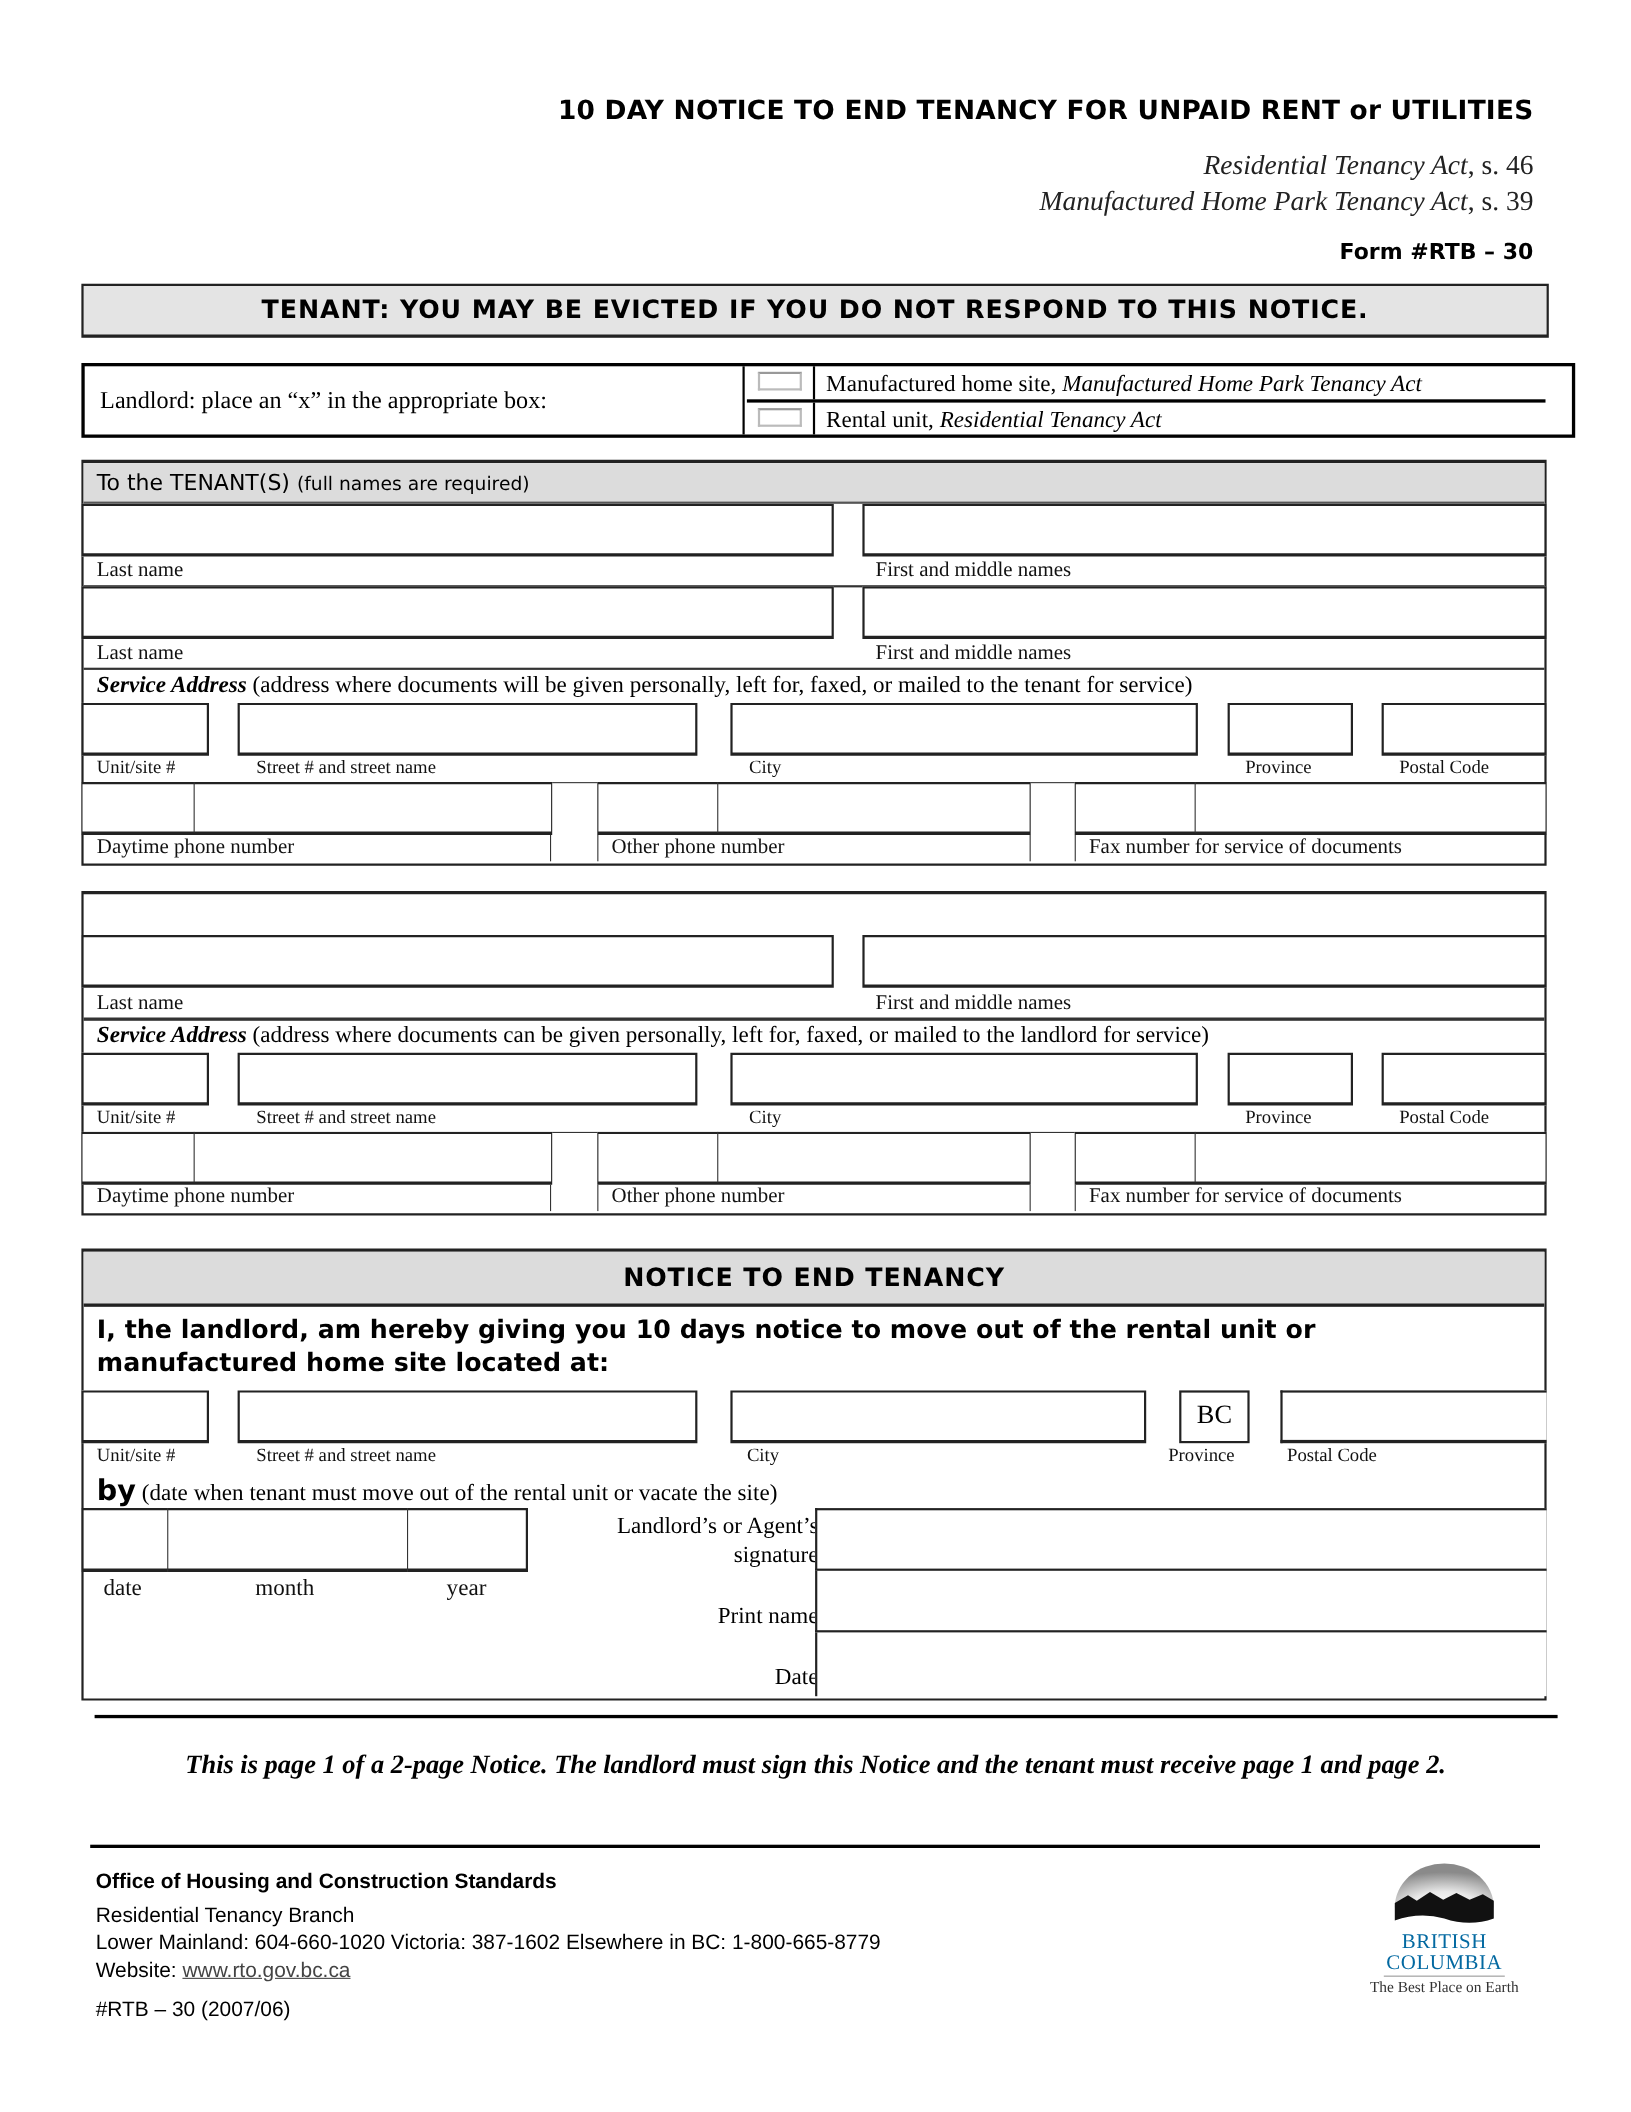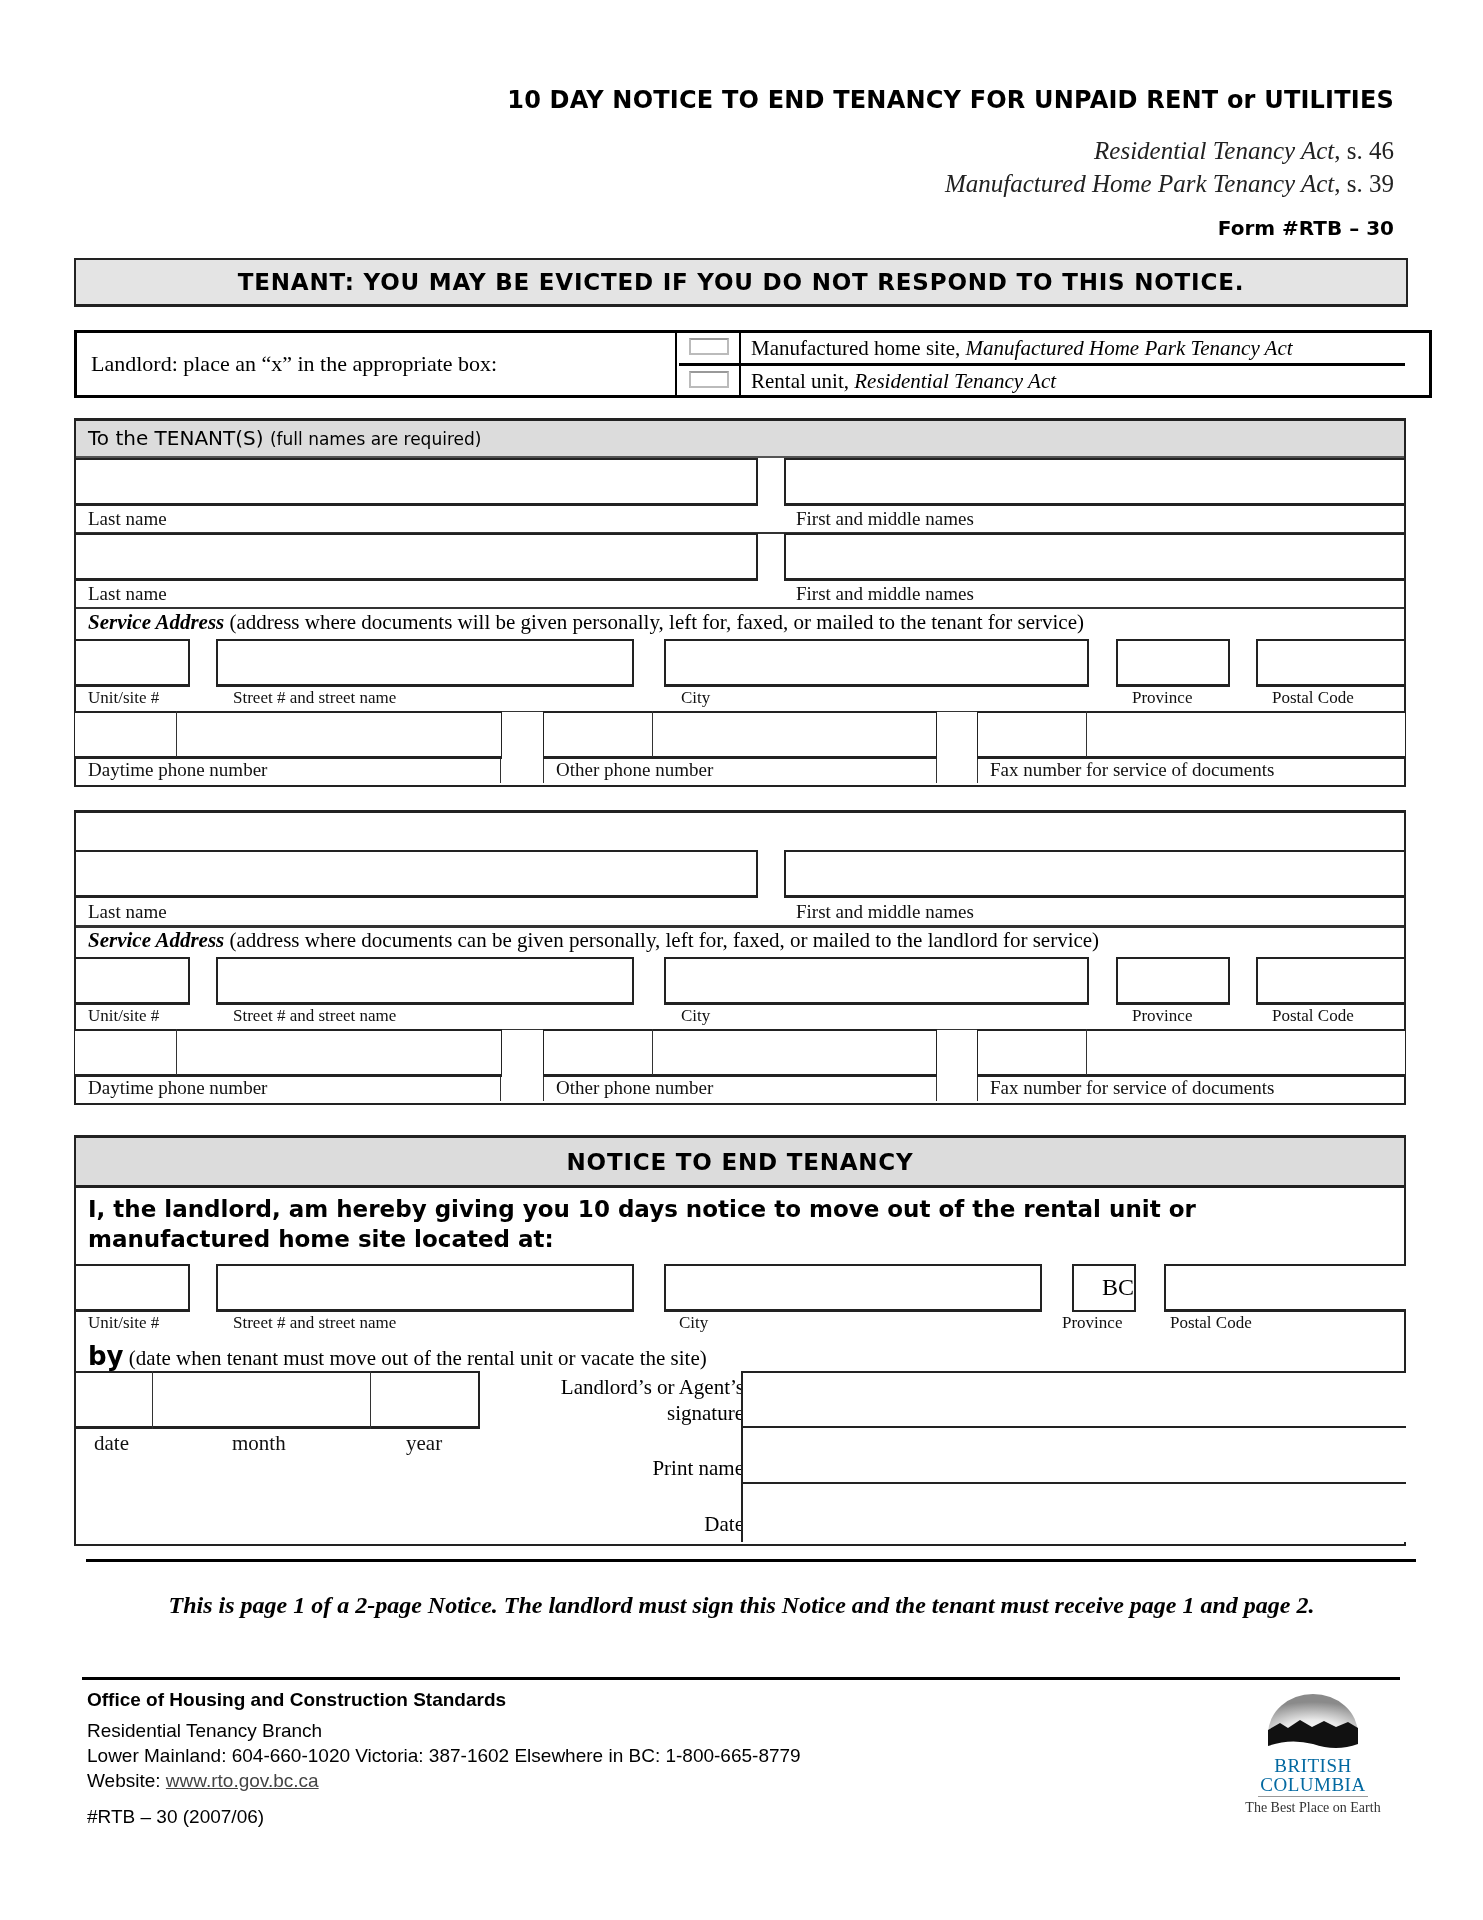--- a/index.html
+++ b/index.html
@@ -1,20 +1,20 @@
 <!DOCTYPE html>
 <html><head>
 <meta charset="utf-8">
 <style>
   html, body { margin:0; padding:0; background:#fff; }
   body { width:1483px; height:1920px; position:relative; overflow:hidden; color:#000; }
   .abs { position:absolute; }
   .sans { font-family:"DejaVu Sans", sans-serif; }
   .serif { font-family:"Liberation Serif", serif; }
-  .arial { font-family:"Liberation Sans", sans-serif; }
+  .arial { font-family:"Liberation Sans", sans-serif;margin-top:11px; }
 
   #title { right:89px; top:86px; font-size:24px; font-weight:bold; white-space:nowrap; letter-spacing:0.2px; }
   .act { right:89px; font-size:25px; font-style:italic; white-space:nowrap; color:#222; }
   .act .plain { font-style:normal; }
   #form-no { right:89px; top:216px; font-size:20px; font-weight:bold; }
 
   #banner { left:74px; top:258px; width:1330px; height:44px; background:#e4e4e4; border:2px solid #222; border-bottom-width:3px; text-align:center; line-height:44px; font-size:23px; font-weight:bold; letter-spacing:0.8px; }
 
   #choice { left:74px; top:330px; width:1328px; height:62px; border:3px solid #000;padding-left:24px; }
   #choice-label { position:absolute; left:0; top:0; width:600px; height:62px; line-height:62px; padding-left:14px; font-size:22px; box-sizing:border-box; border-right:2px solid #000; }
@@ -162,21 +162,21 @@
   <div class="lbl" style="left:914px; top:264px;">Fax number for service of documents</div>
 </div>
 
 <div class="abs section serif" style="top:1135px; height:406px; border-top-width:3px;">
   <div id="notice-head" class="sans">NOTICE TO END TENANCY</div>
   <div id="notice-text" class="sans">I, the landlord, am hereby giving you 10 days notice to move out of the rental unit or manufactured home site located at:</div>
 
   <div class="inp" style="left:-2px; top:126px; width:116px; height:48px;"></div>
   <div class="inp" style="left:140px; top:126px; width:418px; height:48px;"></div>
   <div class="inp" style="left:588px; top:126px; width:378px; height:48px;"></div>
-  <div class="inp" style="left:996px; top:126px; width:64px; height:48px; border-bottom-width:2px; text-align:right; line-height:42px; font-size:24px;">BC</div>
+  <div class="inp" style="left:996px; top:126px; width:64px; height:48px; border-bottom-width:2px; text-align:center; line-height:42px; font-size:24px;">BC</div>
   <div class="inp" style="left:1088px; top:126px; width:242px; height:48px; border-right:none;"></div>
   <div class="lbl sm" style="left:12px; top:175px;">Unit/site #</div>
   <div class="lbl sm" style="left:157px; top:175px;">Street # and street name</div>
   <div class="lbl sm" style="left:603px; top:175px;">City</div>
   <div class="lbl sm" style="left:986px; top:175px;">Province</div>
   <div class="lbl sm" style="left:1094px; top:175px;">Postal Code</div>
 
   <div class="by" style="left:12px; top:203px;"><b class="sans">by</b><span> (date when tenant must move out of the rental unit or vacate the site)</span></div>
 
   <div class="inp" style="left:-2px; top:233px; width:406px; height:58px;"></div>

